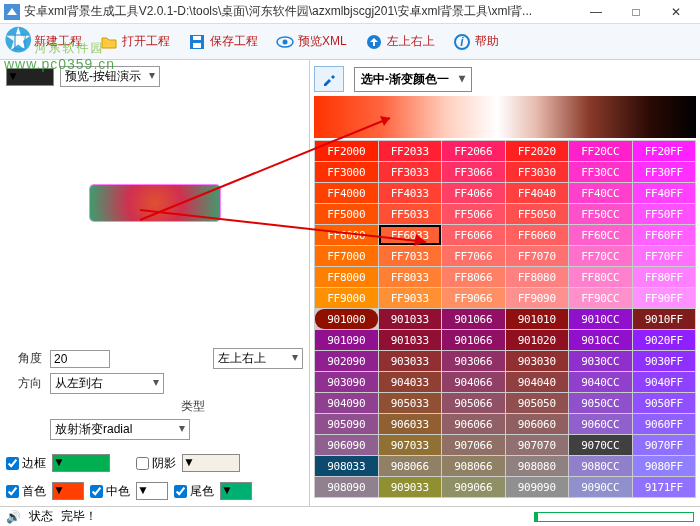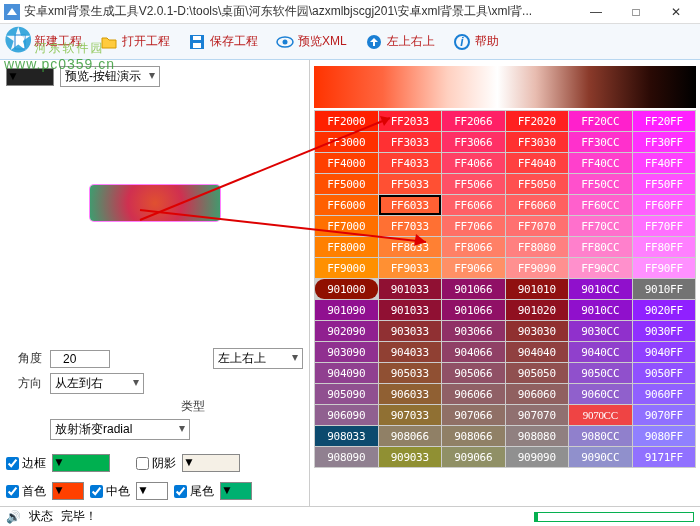--- a/index.html
+++ b/index.html
@@ -19,21 +19,21 @@
 .left{width:310px;border-right:1px solid #ccc;padding:6px;display:flex;flex-direction:column;gap:6px;position:relative}
 .previewbar{display:flex;align-items:center;gap:6px}
 .swatch{width:48px;height:18px;border:1px solid #888;background:#222}
 .swatch.sm{width:32px}
 .combo{border:1px solid #999;padding:1px 18px 1px 4px;background:#fff;position:relative;min-width:90px}
 .combo::after{content:"▾";position:absolute;right:4px;top:1px;color:#555}
 .canvas{flex:0 0 220px;background:#fff;display:flex;align-items:center;justify-content:center}
 .gradbtn{width:130px;height:36px;border-radius:4px;background:radial-gradient(circle,#e05030 0%,#d03050 40%,#3aa070 100%);box-shadow:0 0 0 1px rgba(255,0,255,.5)}
 .form{display:grid;grid-template-columns:36px 1fr auto;gap:4px 8px;align-items:center;margin-top:auto}
 .lbl{text-align:right;color:#333}
-.inp{border:1px solid #999;padding:1px 12px;width:60px}
+.inp{border:1px solid #999;padding:1px 3px;width:60px}
 .chkrow{display:flex;align-items:center;gap:6px;margin-top:4px}
 .chk{display:flex;align-items:center;gap:3px}
 .chk input{accent-color:#0078d7}
 .right{flex:1;padding:6px 4px;overflow:hidden}
 .pickhdr{display:flex;align-items:center;gap:10px;margin-bottom:4px}
 .eyedrop{width:30px;height:26px;border:1px solid #8bb8e0;background:#eaf3fb;display:flex;align-items:center;justify-content:center;color:#0066cc}
 .seldd{border:1px solid #888;padding:3px 22px 3px 6px;position:relative;font-weight:bold}
 .seldd::after{content:"▾";position:absolute;right:6px;top:3px;color:#555}
 .spectrum{height:42px;background:linear-gradient(90deg,#ff3300 0%,#ff6640 18%,#ffd0c0 35%,#fff 48%,#e8bcb0 58%,#8a3a2a 72%,#2a0a05 88%,#000 100%);margin-bottom:2px;position:relative}
 .grid{display:grid;grid-template-columns:repeat(6,1fr);gap:1px;background:#ccc;border:1px solid #ccc}
@@ -136,21 +136,21 @@
     <div class="canvas">
       <div class="gradbtn"></div>
     </div>
 
     <div class="form">
       <span class="lbl">角度</span>
       <input class="inp" value="20" style="">
       <div class="combo">左上右上</div>
 
       <span class="lbl">方向</span>
-      <div class="combo" style="grid-column:2/4;width:94px">从左到右</div>
+      <div class="combo" style="grid-column:2/4;width:114px">从左到右</div>
       <span></span>
 
       <span class="lbl">类型</span>
       <div class="combo" style="grid-column:2/4;width:140px">放射渐变radial</div>
       <span></span>
     </div>
 
     <div class="chkrow">
       <label class="chk">
           <input type="checkbox" checked="" style="">
@@ -177,20 +177,29 @@
       <div class="swatch sm" style="background:#fff">▼</div>
       <label class="chk">
           <input type="checkbox" checked="" style="">
           <span>尾色</span>
         </label>
       <div class="swatch sm" style="background:#00b070">▼</div>
     </div>
   </div>
 
   <div class="right">
+    <div class="pickhdr">
+      <div class="eyedrop">
+        <svg width="16" height="16">
+            <path d="M3 13l5-5 2 2-5 5-2 0z" fill="#0066cc"></path>
+            <path d="M10 6l2-2 2 2-2 2z" fill="#0066cc"></path>
+          </svg>
+      </div>
+      <div class="seldd">选中-渐变颜色一</div>
+    </div>
     <div class="spectrum"></div>
     <div class="grid" id="colorgrid">
         <div class="cell" style="background: rgb(255, 32, 0);">FF2000</div>
         <div class="cell" style="background: rgb(255, 32, 51);">FF2033</div>
         <div class="cell" style="background: rgb(255, 32, 102);">FF2066</div>
         <div class="cell" style="background: rgb(255, 32, 32);">FF2020</div>
         <div class="cell" style="background: rgb(255, 32, 204);">FF20CC</div>
         <div class="cell" style="background: rgb(255, 32, 255);">FF20FF</div>
         <div class="cell" style="background: rgb(255, 48, 0);">FF3000</div>
         <div class="cell" style="background: rgb(255, 48, 51);">FF3033</div>
@@ -232,21 +241,21 @@
         <div class="cell" style="background: rgb(255, 144, 51);">FF9033</div>
         <div class="cell" style="background: rgb(255, 144, 102);">FF9066</div>
         <div class="cell" style="background: rgb(255, 144, 144);">FF9090</div>
         <div class="cell" style="background: rgb(255, 144, 204);">FF90CC</div>
         <div class="cell" style="background: rgb(255, 144, 255);">FF90FF</div>
         <div class="cell" style="background: rgb(144, 16, 0); border-radius: 9px;">901000</div>
         <div class="cell" style="background: rgb(144, 16, 51);">901033</div>
         <div class="cell" style="background: rgb(144, 16, 102);">901066</div>
         <div class="cell" style="background: rgb(144, 16, 16);">901010</div>
         <div class="cell" style="background: rgb(144, 16, 204);">9010CC</div>
-        <div class="cell" style="background: #737373;">9010FF</div>
+        <div class="cell" style="background: #7f1d1d;">9010FF</div>
         <div class="cell" style="background: rgb(144, 16, 144);">901090</div>
         <div class="cell" style="background: rgb(144, 16, 51);">901033</div>
         <div class="cell" style="background: rgb(144, 16, 102);">901066</div>
         <div class="cell" style="background: rgb(144, 16, 32);">901020</div>
         <div class="cell" style="background: rgb(144, 16, 204);">9010CC</div>
         <div class="cell" style="background: rgb(144, 32, 255);">9020FF</div>
         <div class="cell" style="background: rgb(144, 32, 144);">902090</div>
         <div class="cell" style="background: rgb(144, 48, 51);">903033</div>
         <div class="cell" style="background: rgb(144, 48, 102);">903066</div>
         <div class="cell" style="background: rgb(144, 48, 48);">903030</div>
@@ -267,21 +276,21 @@
         <div class="cell" style="background: rgb(144, 80, 144);">905090</div>
         <div class="cell" style="background: rgb(144, 96, 51);">906033</div>
         <div class="cell" style="background: rgb(144, 96, 102);">906066</div>
         <div class="cell" style="background: rgb(144, 96, 96);">906060</div>
         <div class="cell" style="background: rgb(144, 96, 204);">9060CC</div>
         <div class="cell" style="background: rgb(144, 96, 255);">9060FF</div>
         <div class="cell" style="background: rgb(144, 96, 144);">906090</div>
         <div class="cell" style="background: rgb(144, 112, 51);">907033</div>
         <div class="cell" style="background: rgb(144, 112, 102);">907066</div>
         <div class="cell" style="background: rgb(144, 112, 112);">907070</div>
-        <div class="cell" style="background: #ef4444; font-family: Liberation Serif, serif;">9070CC</div>
+        <div class="cell" style="background: #404040;">9070CC</div>
         <div class="cell" style="background: rgb(144, 112, 255);">9070FF</div>
         <div class="cell" style="background: #0c4a6e;">908033</div>
         <div class="cell" style="background: rgb(144, 128, 102);">908066</div>
         <div class="cell" style="background: rgb(144, 128, 102);">908066</div>
         <div class="cell" style="background: rgb(144, 128, 128);">908080</div>
         <div class="cell" style="background: rgb(144, 128, 204);">9080CC</div>
         <div class="cell" style="background: rgb(144, 128, 255);">9080FF</div>
         <div class="cell" style="background: rgb(144, 128, 144);">908090</div>
         <div class="cell" style="background: rgb(144, 144, 51);">909033</div>
         <div class="cell" style="background: rgb(144, 144, 102);">909066</div>

